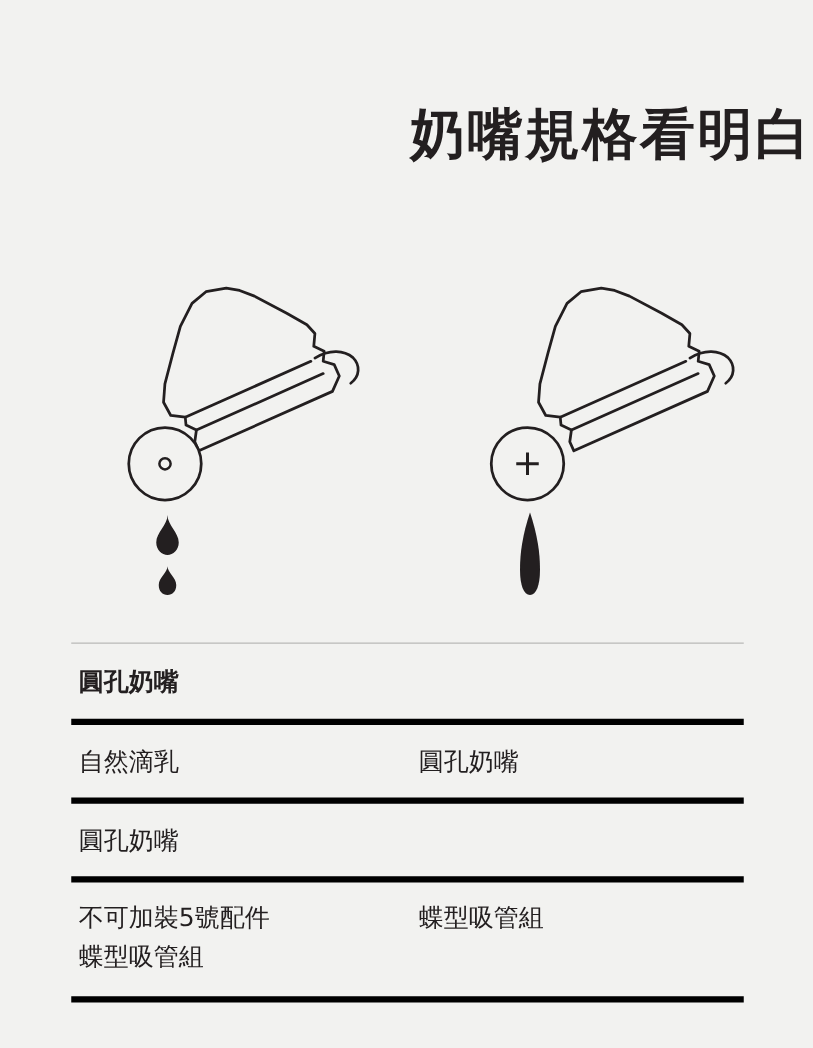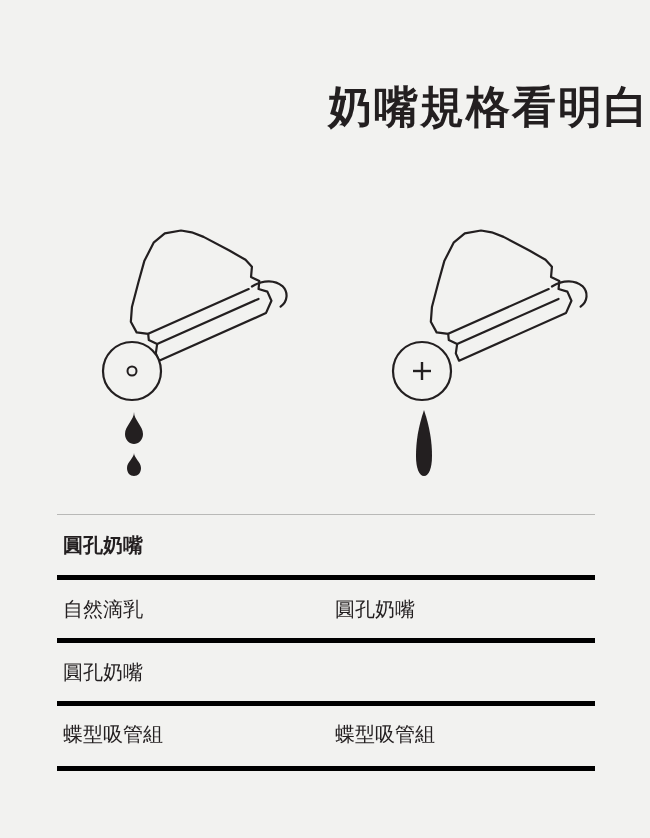--- a/index.html
+++ b/index.html
@@ -146,20 +146,21 @@
       <div class="cell c1">自然滴乳</div>
       <div class="cell c2">圓孔奶嘴</div>
     </div>
 
     <div class="row">
       <div class="cell c1">圓孔奶嘴</div>
     </div>
 
     <div class="row multi">
       <div class="cell c1">
+        <span class="line">不可加裝5號配件</span>
         <span class="line">蝶型吸管組</span>
       </div>
       <div class="cell c2">
         <span class="line">蝶型吸管組</span>
       </div>
     </div>
 
   </div>
 </div>
 

